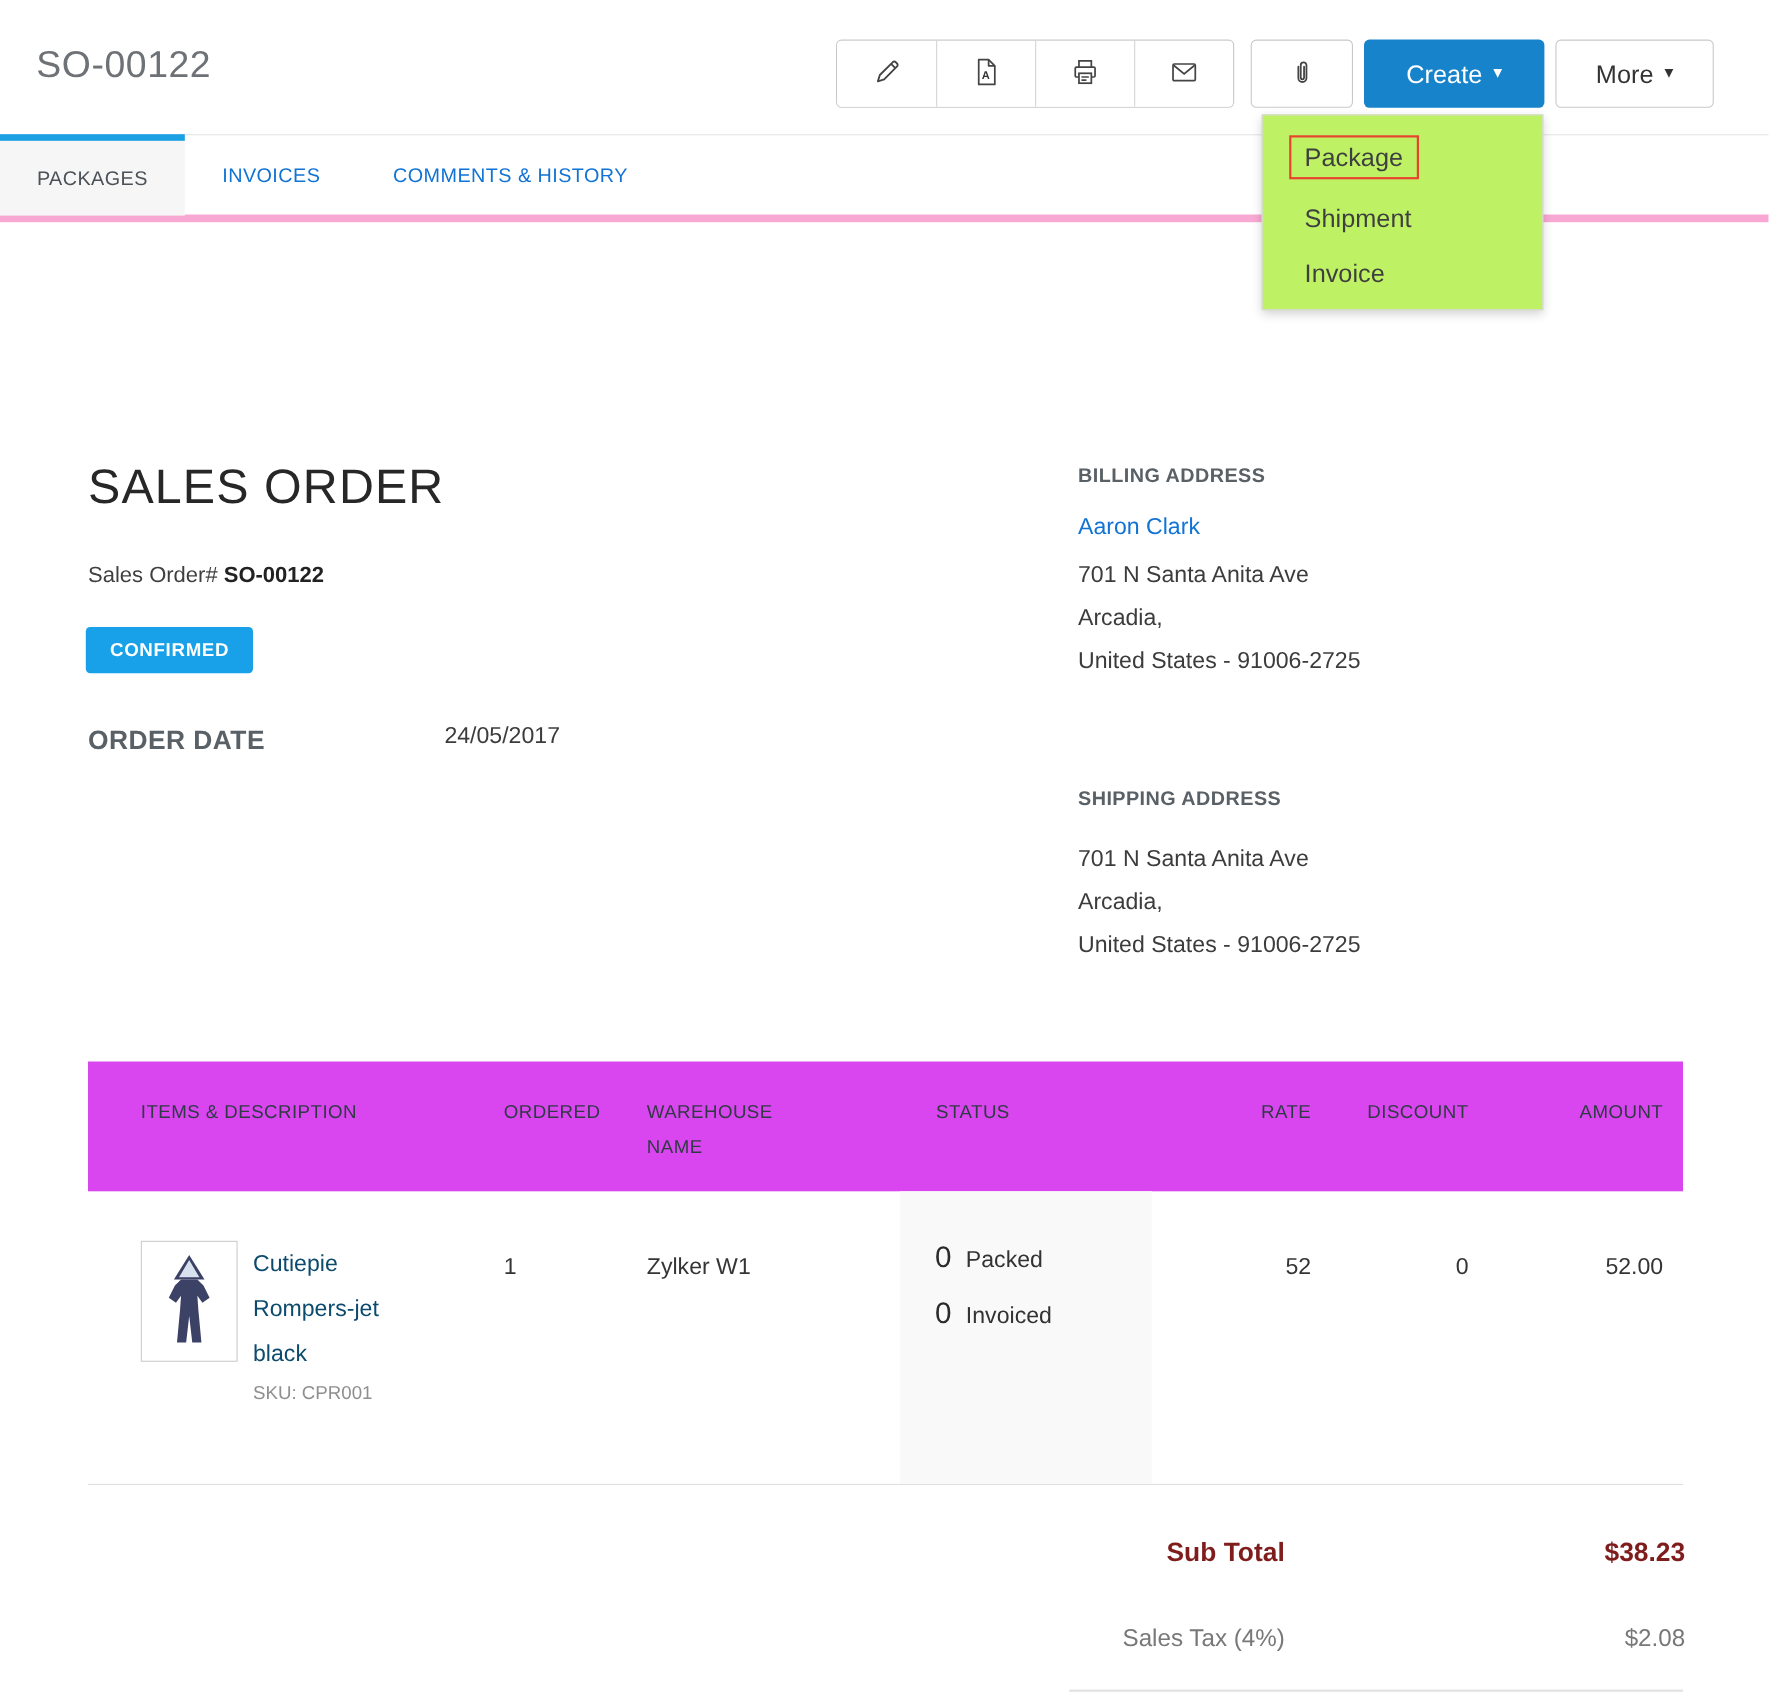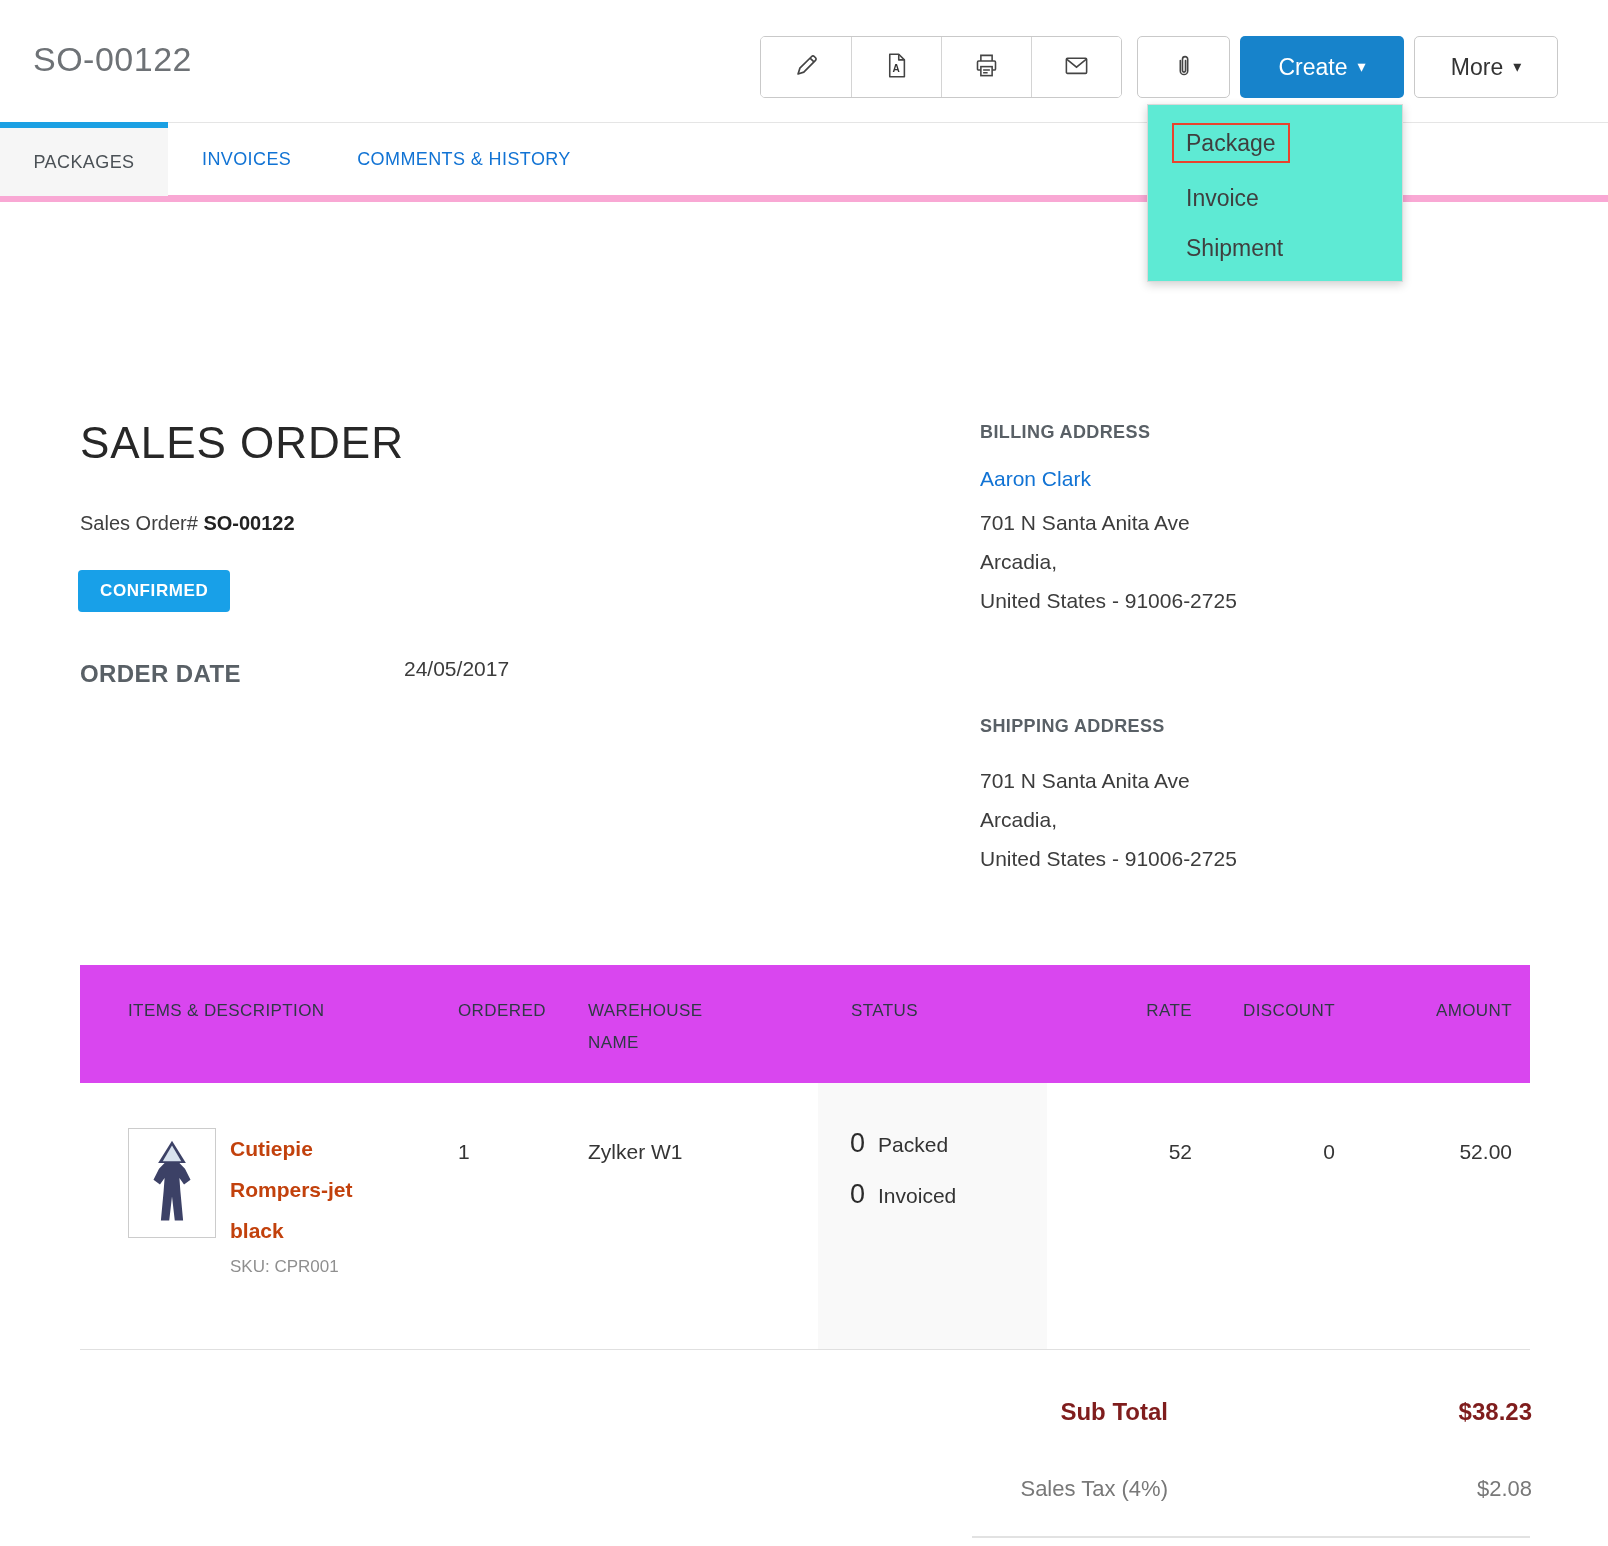--- a/index.html
+++ b/index.html
@@ -42,21 +42,21 @@
   .tab.t3 { margin-left:66px; }
 
   
   .banner { position:absolute; left:0; top:202px; width:100%; height:130px; background:#f6f6f6;
             border-bottom:1px solid #ececec; display:flex; align-items:center; justify-content:center; gap:26px; }
   .banner-text { font-size:21px; color:#8c8c8c; }
   .banner-link { font-size:21px; color:#1173d4; text-decoration:none; cursor:pointer;
                  border:2px solid #e8432e; padding:2px 8px; }
 
   
-  .menu { position:absolute; left:1147px; top:104px; width:256px; background:#5eead4;
+  .menu { position:absolute; left:1147px; top:104px; width:256px; background:#bef264;
           border:1px solid #d9d9d9; box-shadow:0 3px 9px rgba(0,0,0,.18); z-index:10; padding:8px 0; list-style:none; }
   .menu li { padding:10px 0 10px 38px; font-size:23px; color:#3f3f3f; cursor:pointer; line-height:30px; }
   .red-box { display:inline-block; border:2px solid #e8432e; padding:3px 12px; margin-left:-14px; }
 
   
   .so-title { position:absolute; left:80px; top:418px; font-size:44px; font-weight:normal; color:#272727; letter-spacing:1px; }
   .so-number { position:absolute; left:80px; top:512px; font-size:20px; color:#3f3f3f; }
   .so-number b { color:#222; }
   .status-badge { position:absolute; left:78px; top:570px; height:42px; padding:0 22px;
                   background:#18a0e8; border-radius:4px; color:#fff; font-size:17px; font-weight:bold;
@@ -82,21 +82,21 @@
   .num { text-align:right; }
   .th-amount { padding-right:18px; }
 
   .tbl-row { display:grid; grid-template-columns:378px 130px 230px 229px 145px 143px 195px;
              border-bottom:1px solid #e0e0e0; min-height:267px; font-size:21px; color:#353535; }
   .cell { padding-top:57px; }
   .cell-items { display:flex; padding:45px 0 0 48px; }
   .img-box { width:88px; height:110px; border:1px solid #ccc; background:#fff;
              display:flex; align-items:center; justify-content:center; flex:none; }
   .item-text { margin-left:14px; width:155px; }
-  .item-name { font-size:21px; line-height:41px; color:#c2410c;font-weight:bold; }
+  .item-name { font-size:21px; line-height:41px; color:#0c4a6e; }
   .item-sku { margin-top:6px; font-size:17px; color:#8f8f8f; }
   .cell-status { background:#f9f9f9; padding:45px 0 0 32px; }
   .status-line { display:flex; align-items:baseline; gap:13px; }
   .status-line + .status-line { margin-top:20px; }
   .status-val { font-size:27px; color:#2b2b2b; }
   .status-lab { font-size:21px; color:#333; }
   .cell-amount { padding-right:18px; }
 
   
   .totals { position:absolute; left:950px; top:1372px; width:582px; }
@@ -183,24 +183,24 @@
   </div>
 
 
   <ul class="menu">
     <li>
       <span class="red-box">
         <span>Package</span>
       </span>
     </li>
     <li>
-      <span>Invoice</span>
+      <span>Shipment</span>
     </li>
     <li>
-      <span>Shipment</span>
+      <span>Invoice</span>
     </li>
   </ul>
 
   <div class="so-title">SALES ORDER</div>
 
   <div class="so-number">
     <span>Sales Order#</span>
     <b>SO-00122</b>
   </div>
 

